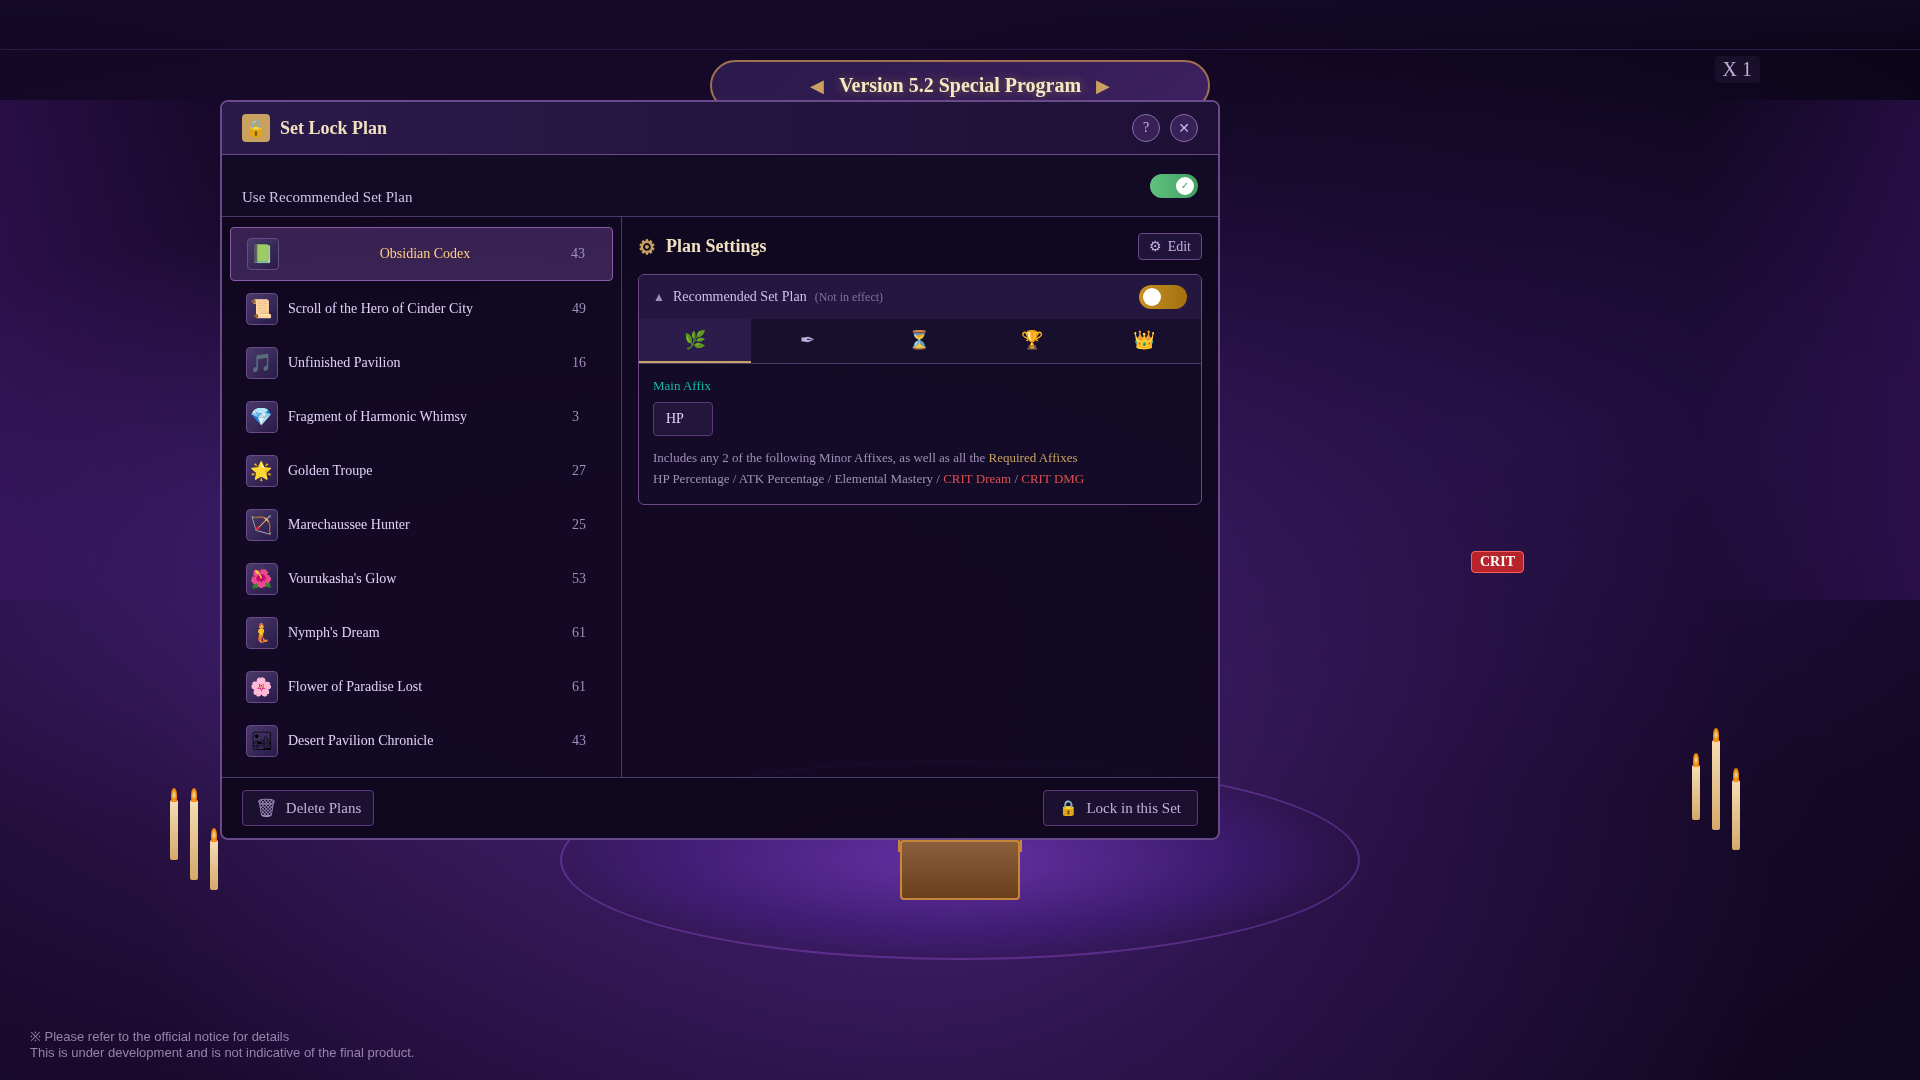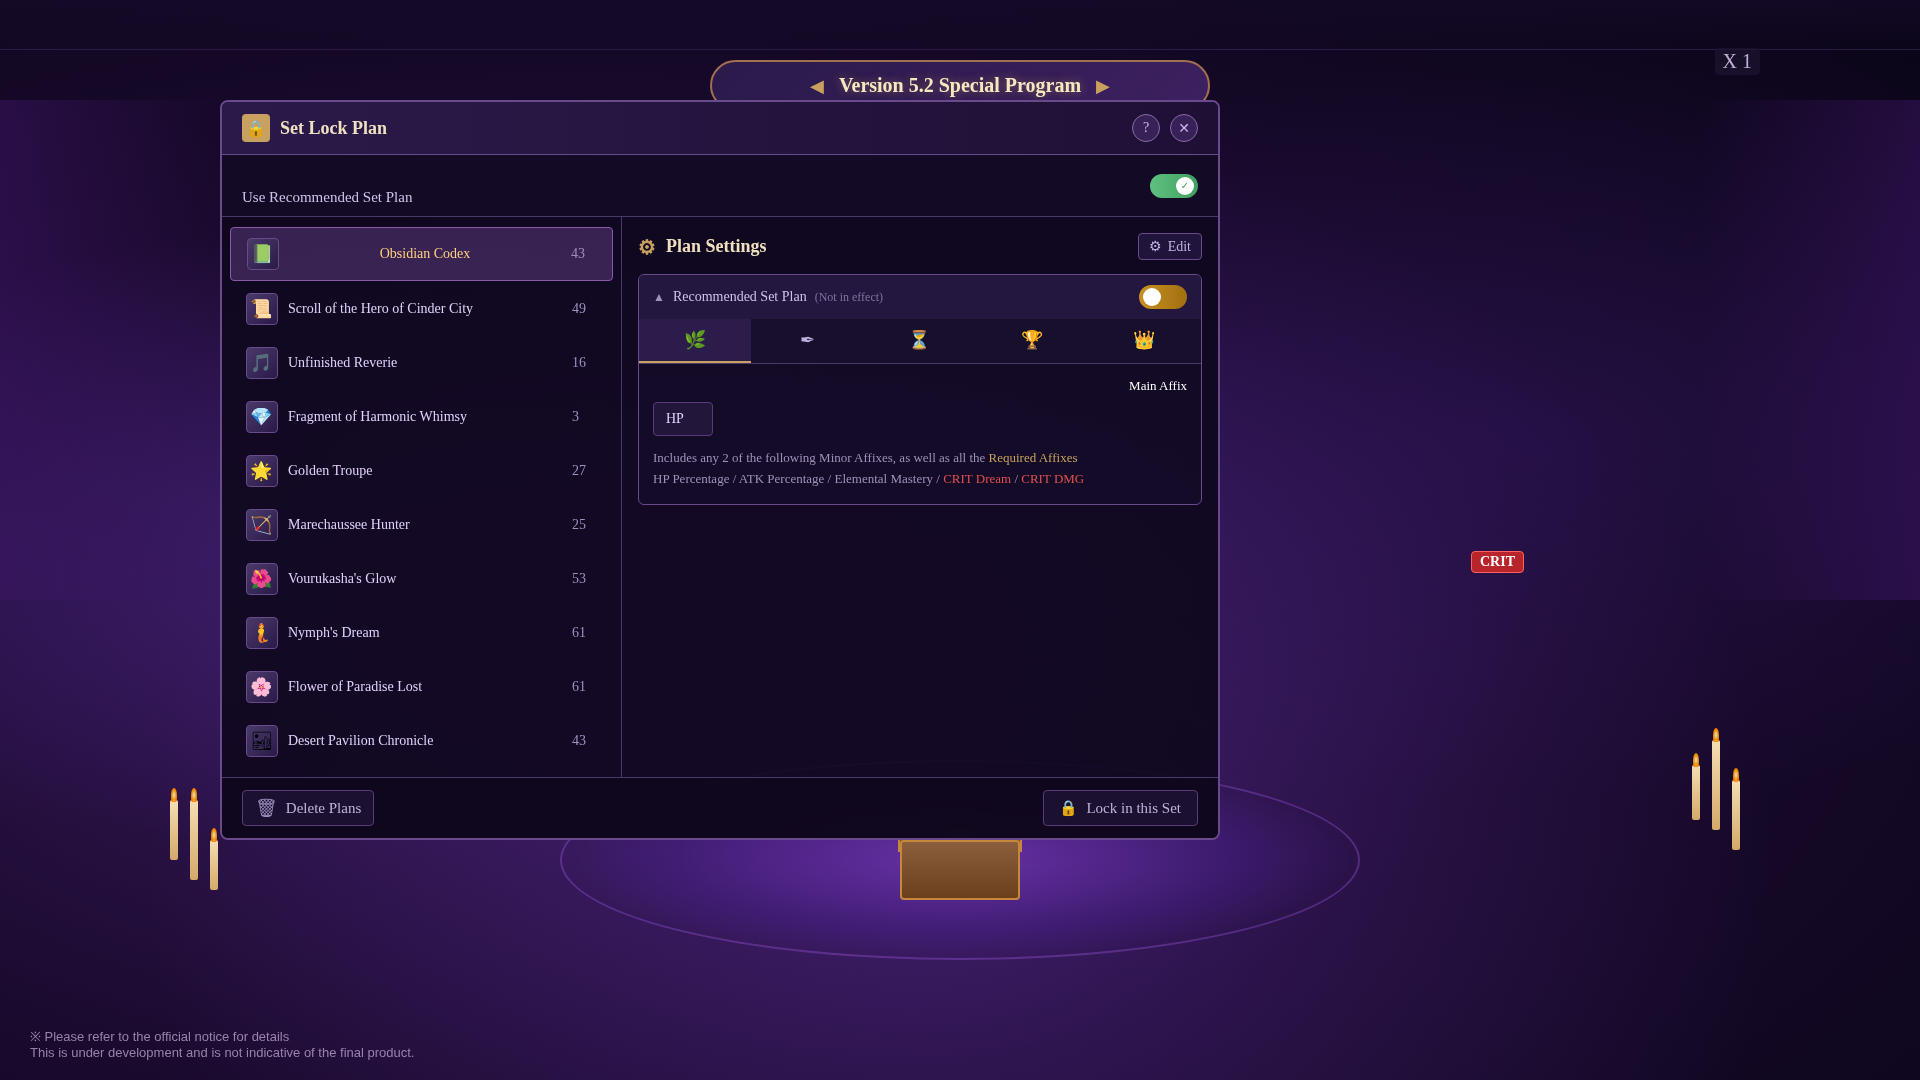--- a/index.html
+++ b/index.html
@@ -395,24 +395,23 @@
     }
     .tab-btn.active .tab-icon {
       color: #ffd080;
     }
 
     
     .content-area {
       padding: 14px;
     }
     .section-label {
-      color: #ffffff;
+      color: #14b8a6;
       font-size: 13px;
       margin-bottom: 8px;
-      text-align: right;
     }
     .main-affix-value {
       background: rgba(40, 25, 65, 0.8);
       border: 1px solid #5a3a7a;
       border-radius: 4px;
       padding: 8px 12px;
       color: #e0d0f8;
       font-size: 14px;
       margin-bottom: 12px;
       display: inline-block;
@@ -488,21 +487,21 @@
       bottom: 20px;
       left: 30px;
       color: rgba(180, 160, 200, 0.8);
       font-size: 13px;
       font-family: sans-serif;
     }
 
     
     .x-btn {
       position: absolute;
-      top: 48px;
+      top: 56px;
       right: 160px;
       color: #c0b0d8;
       font-size: 20px;
       cursor: pointer;
       background: rgba(30, 20, 50, 0.7);
       border-radius: 4px;
       padding: 2px 8px;
     }
 
     
@@ -603,21 +602,21 @@
       </div>
 
       <div class="list-item">
         <div class="item-icon">📜</div>
         <span class="item-name">Scroll of the Hero of Cinder City</span>
         <span class="item-count">49</span>
       </div>
 
       <div class="list-item">
         <div class="item-icon">🎵</div>
-        <span class="item-name">Unfinished Reverie</span>
+        <span class="item-name">Unfinished Pavilion</span>
         <span class="item-count">16</span>
       </div>
 
       <div class="list-item">
         <div class="item-icon">💎</div>
         <span class="item-name">Fragment of Harmonic Whimsy</span>
         <span class="item-count">3</span>
       </div>
 
       <div class="list-item">

